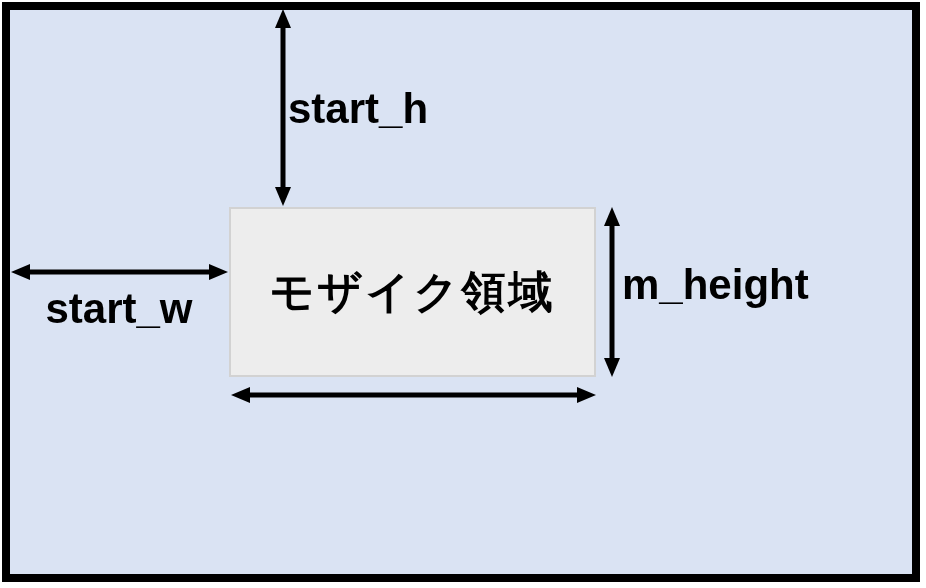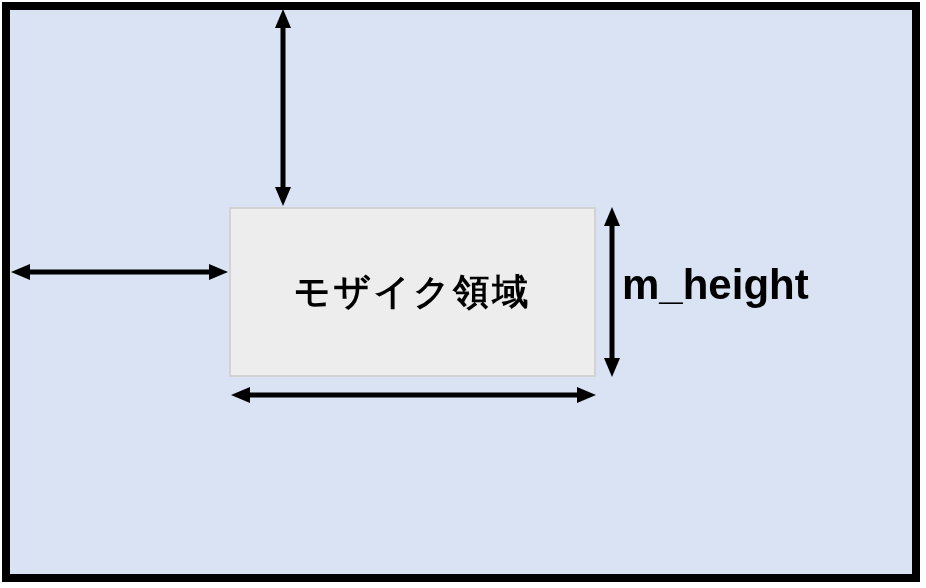--- a/index.html
+++ b/index.html
@@ -48,21 +48,21 @@
     width: 367px;
     height: 170px;
     box-sizing: border-box;
     background: var(--box-fill, #ededed);
     border: 2px solid var(--box-border, #d2d2d2);
     display: flex;
     align-items: center;
     justify-content: center;
   }
   .mosaic-box .box-label {
-    font-size: 36px;
+    font-size: 44px;
     font-weight: bold;
     letter-spacing: 3px;
     color: var(--text, #000000);
     white-space: nowrap;
   }
   .dim-label {
     position: absolute;
     font-size: 42px;
     font-weight: bold;
     color: var(--text, #000000);
@@ -105,18 +105,20 @@
       <line x1="247" y1="395" x2="580" y2="395"></line>
       <polygon points="231,395 250,387 250,403"></polygon>
       <polygon points="596,395 577,387 577,403"></polygon>
     </g>
   </svg>
 
   <div class="mosaic-box">
     <span class="box-label">モザイク領域</span>
   </div>
 
+  <div class="dim-label label-start-h">start_h</div>
 
+  <div class="dim-label label-start-w">start_w</div>
 
   <div class="dim-label label-m-height">m_height</div>
 
 
 </div>
 
 </body></html>

